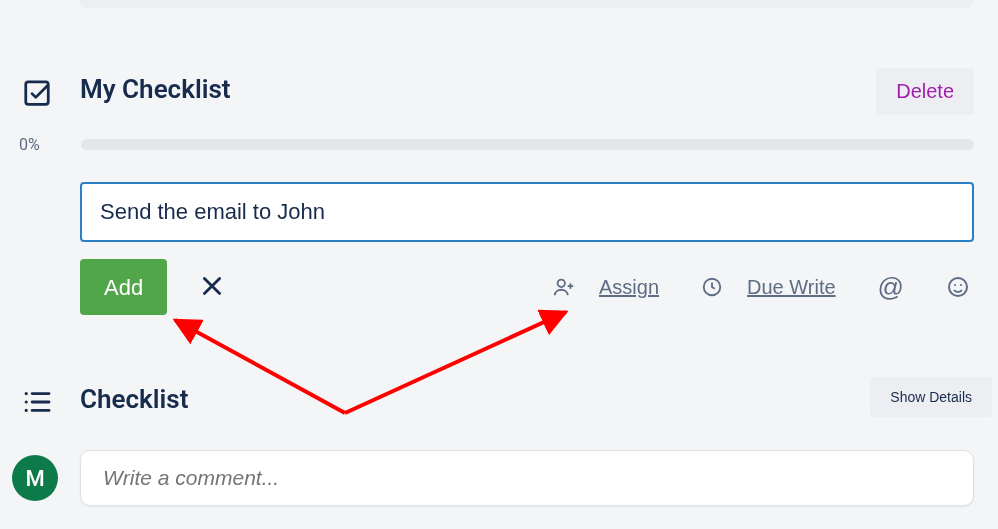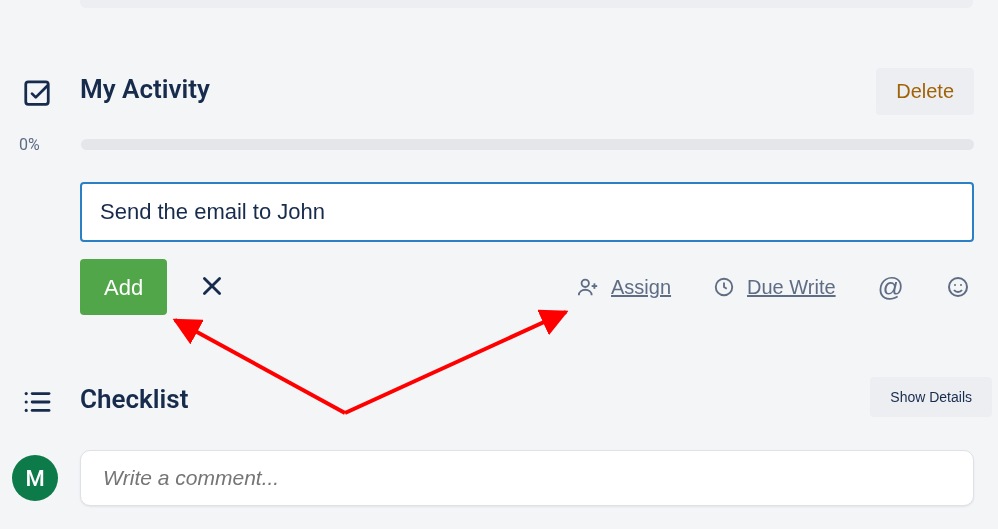--- a/index.html
+++ b/index.html
@@ -26,21 +26,21 @@
 
   
   .checklist-icon { top: 78px; width: 30px; height: 30px; }
   .checklist-title {
     position: absolute; left: 80px; top: 74px;
     font-size: 26px; font-weight: 600;
   }
   .delete-btn {
     position: absolute; right: 24px; top: 68px;
     background: #eceef1; border: none; border-radius: 4px;
-    padding: 12px 20px; font-size: 20px; color: #a16207;
+    padding: 12px 20px; font-size: 20px; color: #a21caf;
     cursor: pointer;
   }
 
   .progress-row {
     position: absolute; left: 19px; top: 135px; right: 24px;
     display: flex; align-items: center; gap: 20px;
   }
   .progress-label { font-size: 16px; color: #5e6c84; width: 42px; }
   .progress-bar {
     flex: 1; height: 11px; background: #e4e6ea; border-radius: 6px;
@@ -65,21 +65,21 @@
   .close-btn {
     background: transparent; border: none; margin-left: 26px; padding: 6px;
     cursor: pointer; color: #172b4d;
   }
 
   .right-actions {
     margin-left: auto; display: flex; align-items: center; gap: 34px;
     color: #5e6c84;
   }
   .icon-link {
-    display: inline-flex; align-items: center; gap: 12px;
+    display: inline-flex; align-items: center; gap: 24px;
     background: transparent; border: none; cursor: pointer;
     color: #5e6c84; font-size: 20px; padding: 4px;
   }
   .icon-link .label { text-decoration: underline; }
   .at-symbol { font-size: 26px; font-weight: 500; }
 
   
   .activity-icon { top: 390px; width: 30px; height: 24px; }
   .activity-title {
     position: absolute; left: 80px; top: 384px;
@@ -112,21 +112,21 @@
 </head>
 <body>
 
 <div class="container">
   <div class="ghost-row"></div>
 
   <svg class="section-icon checklist-icon" viewBox="0 0 24 24" fill="none" stroke="#172b4d" stroke-width="2.2">
     <rect x="3" y="3" width="18" height="18" rx="2"></rect>
     <path d="M8 12.5 L11 15.5 L20.5 6" stroke-linecap="round" stroke-linejoin="round"></path>
   </svg>
-  <div class="checklist-title">My Activity</div>
+  <div class="checklist-title">My Checklist</div>
   <button class="delete-btn">Delete</button>
 
   <div class="progress-row">
     <span class="progress-label">0%</span>
     <div class="progress-bar"></div>
   </div>
 
   <input class="item-input" type="text" value="Send the email to John" style="">
 
   <div class="action-row">

